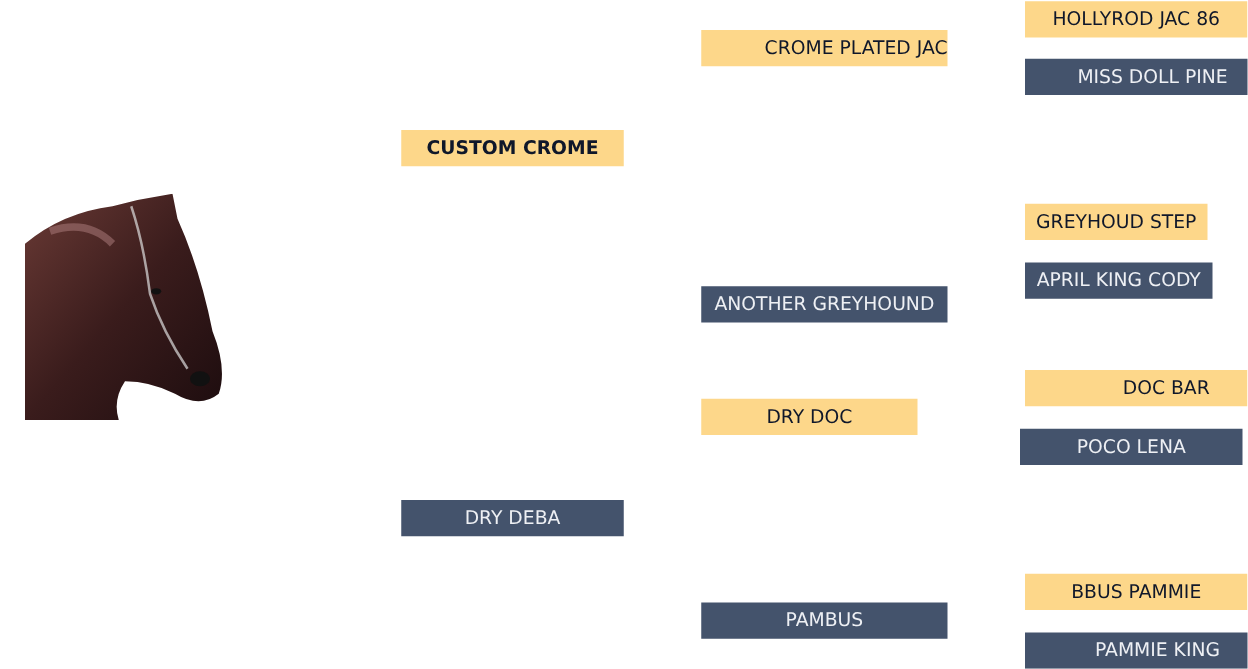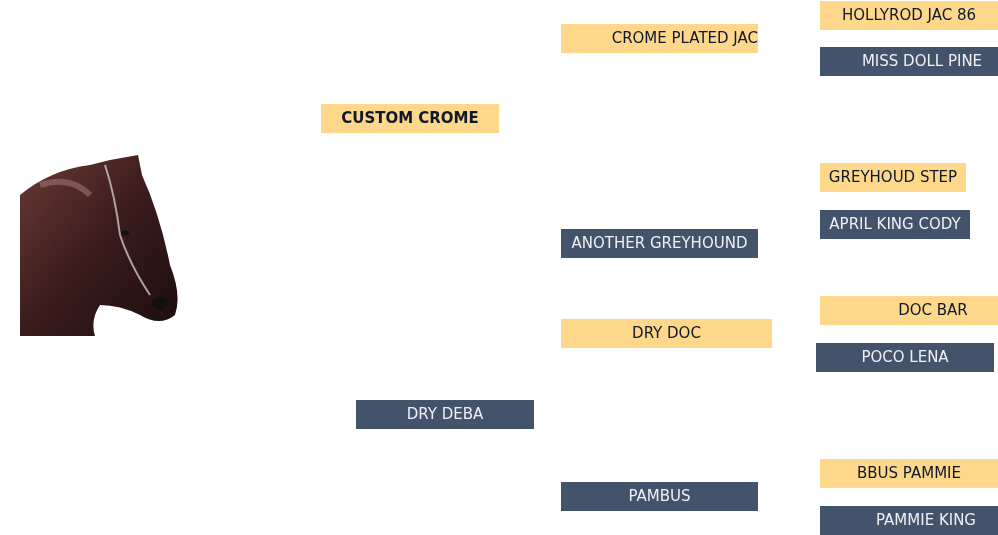--- a/index.html
+++ b/index.html
@@ -23,25 +23,25 @@
     </linearGradient>
   </defs>
   <path d="M0 40 Q30 15 70 10 L90 5 L118 0 L122 20 Q140 60 150 110 Q162 140 155 160 Q140 172 120 160 Q100 150 80 150 Q70 165 75 181 L0 181 Z" fill="url(#hg)"></path>
   <path d="M85 10 Q95 40 100 80 Q110 110 130 140" stroke="#ddd" stroke-width="2" fill="none" opacity="0.7"></path>
   <ellipse cx="140" cy="148" rx="8" ry="6" fill="#111"></ellipse>
   <ellipse cx="105" cy="78" rx="4" ry="2.5" fill="#111"></ellipse>
   <path d="M20 30 Q50 20 70 40" stroke="#b08080" stroke-width="6" fill="none" opacity="0.5"></path>
 </svg>
 
 <div class="box sire" style="left:321px;top:104px;width:178px;font-weight:bold;">CUSTOM CROME</div>
-<div class="box dam" style="left:321px;top:400px;width:178px;margin-left:35px;">DRY DEBA</div>
+<div class="box dam" style="left:321px;top:400px;width:178px;">DRY DEBA</div>
 
 <div class="box sire" style="left:561px;top:24px;width:197px;text-align:right;">CROME PLATED JAC</div>
 <div class="box dam" style="left:561px;top:189px;width:197px;margin-top:40px;">ANOTHER GREYHOUND</div>
-<div class="box sire" style="left:561px;top:319px;width:211px;">DRY DOC</div>
+<div class="box sire" style="left:561px;top:319px;width:173px;">DRY DOC</div>
 <div class="box dam" style="left:561px;top:482px;width:197px;">PAMBUS</div>
 
 <div class="box sire" style="left:820px;top:1px;width:178px;">HOLLYROD JAC 86</div>
 <div class="box dam" style="left:820px;top:47px;width:204px;">MISS DOLL PINE</div>
 <div class="box sire" style="left:820px;top:163px;width:146px;">GREYHOUD STEP</div>
 <div class="box dam" style="left:820px;top:210px;width:150px;">APRIL KING CODY</div>
 <div class="box sire" style="left:820px;top:296px;width:178px;padding-left:48px;">DOC BAR</div>
 <div class="box dam" style="left:816px;top:343px;width:178px;">POCO LENA</div>
 <div class="box sire" style="left:820px;top:459px;width:178px;">BBUS PAMMIE</div>
 <div class="box dam" style="left:820px;top:506px;width:212px;">PAMMIE KING</div>

